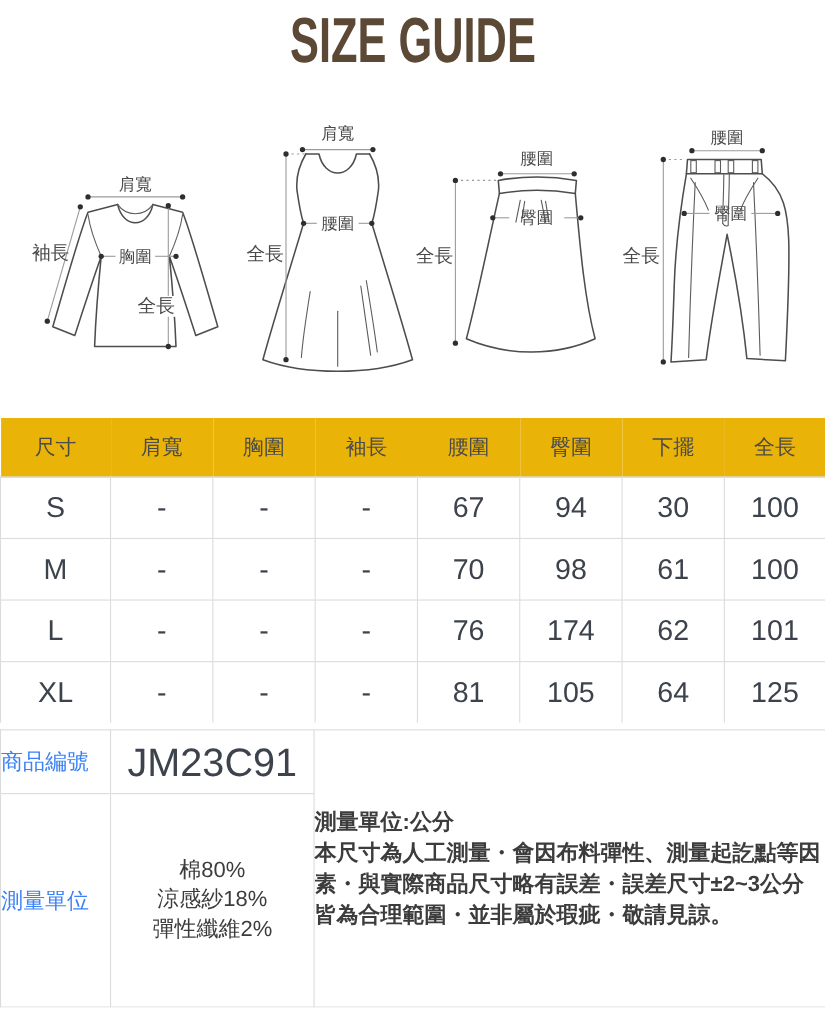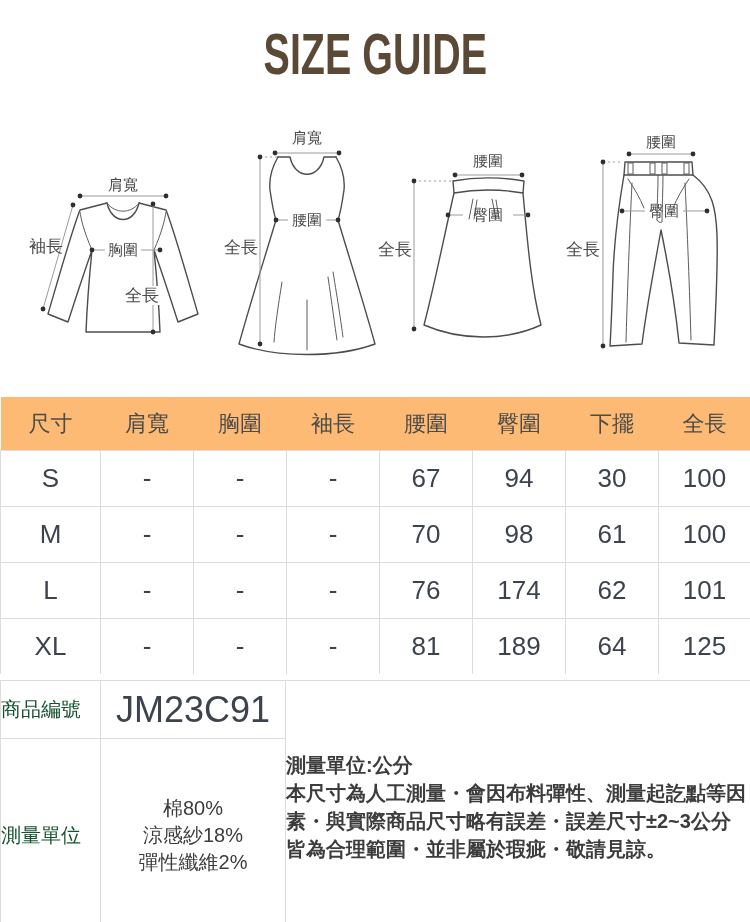--- a/index.html
+++ b/index.html
@@ -1,18 +1,18 @@
 <!DOCTYPE html>
 <html><head>
 <meta charset="utf-8">
 <style>
   html,body { margin:0; padding:0; background:#ffffff; }
   body { width:750px; font-family:"Liberation Sans", sans-serif; color:#3c3c3c; }
 
-  .title-wrap { text-align:center; margin-top:24px; height:62px; }
+  .title-wrap { text-align:center; margin-top:7px; height:62px; }
   .page-title {
     display:inline-block;
     font-size:58px; line-height:60px; font-weight:bold;
     color:#5b4936;
     transform:scaleX(0.68); transform-origin:center;
     letter-spacing:0px; white-space:nowrap;
   }
 
   .diagrams { position:relative; height:235px; margin-top:36px; }
   .diagrams svg { position:absolute; top:0; overflow:visible; }
@@ -26,34 +26,34 @@
   .dim     { stroke:#9b9b9b; stroke-width:1; fill:none; }
   .dimdash { stroke:#9b9b9b; stroke-width:1; fill:none; stroke-dasharray:2 3; }
   .dot     { fill:#2e2e2e; }
   .dlabel  { font-size:15px; fill:#4a4a4a; font-family:"Liberation Sans", sans-serif; }
   .dlabel-lg { font-size:17px; fill:#4a4a4a; font-family:"Liberation Sans", sans-serif; }
   .labelbg { fill:#ffffff; }
 
   table { border-collapse:collapse; table-layout:fixed; width:750px; }
   .size-table { margin-top:40px; text-align:center; }
   .size-table th {
-    background:#fdba74; height:53px; font-size:22px; font-weight:400;
+    background:#eab308; height:53px; font-size:19px; font-weight:400;
     color:#4b4b4b; border:none; padding:0;
   }
   .size-table td {
     border:1px solid #dcdcdc; height:55px; font-size:26px; font-weight:400;
     color:#3d434d; padding:0;
   }
   .size-table tr:last-child td { border-bottom:none; }
 
   .info-table { margin-top:6px; }
   .info-table td { border:1px solid #dcdcdc; padding:0; }
   .row-code td { height:57px; }
   .row-material td { height:193px; }
-  .info-label { font-size:20px; text-align:left; padding-left:8px; color:#14532d;margin-top:46px; }
+  .info-label { font-size:20px; text-align:left; padding-left:8px; color:#3b82f6;margin-top:46px; }
   .code-cell  { text-align:center; font-size:36px; color:#3d434d; }
   .material-cell { text-align:center; font-size:20px; line-height:27px; color:#3c3c3c;margin-top:36px; }
   .note-cell { vertical-align:middle; text-align:left; font-size:20px; line-height:28px;
                padding:10px 8px 10px 7px; color:#3c3c3c;font-weight:bold; }
 </style>
 </head>
 <body>
 
 <div class="title-wrap">
   <span class="page-title">SIZE GUIDE</span>
@@ -232,21 +232,21 @@
       <td>174</td>
       <td>62</td>
       <td>101</td>
     </tr>
     <tr>
       <td>XL</td>
       <td>-</td>
       <td>-</td>
       <td>-</td>
       <td>81</td>
-      <td>189</td>
+      <td>105</td>
       <td>64</td>
       <td>125</td>
     </tr>
   </tbody>
 </table>
 
 <table class="info-table">
   <colgroup>
     <col style="width:100px">
       <col style="width:185px">

